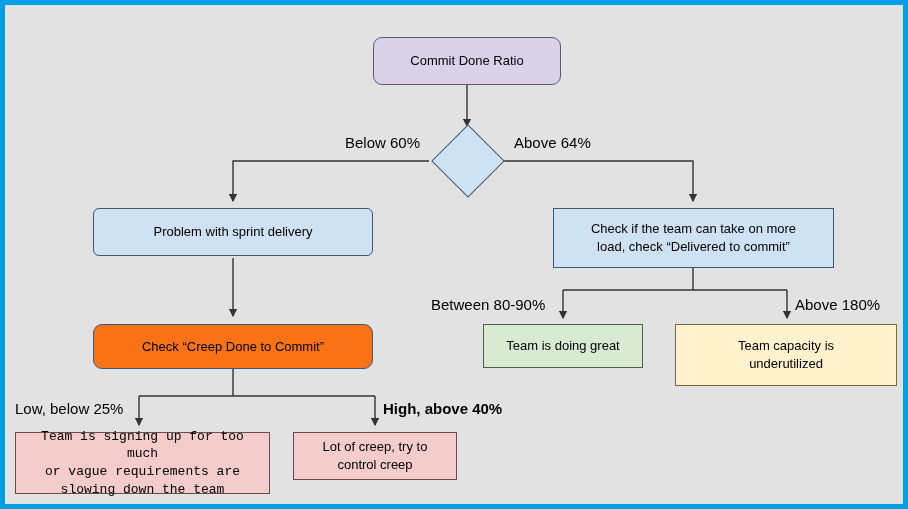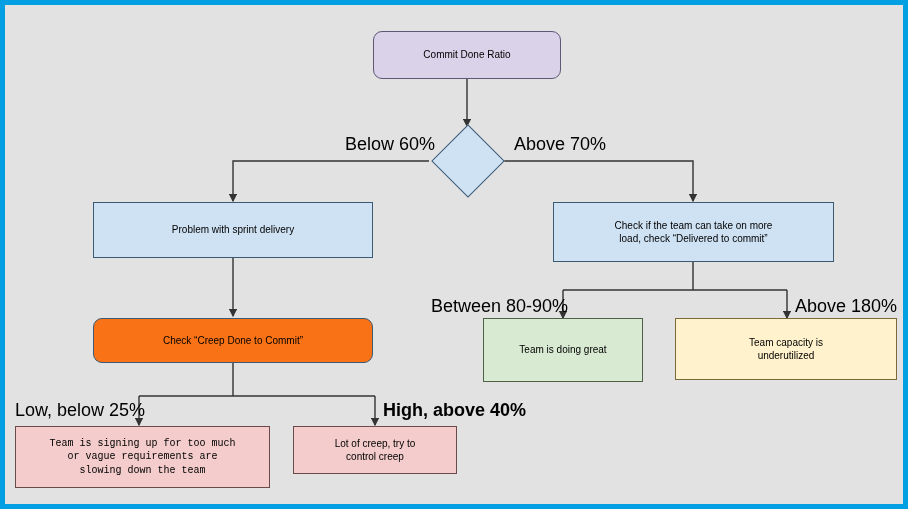--- a/index.html
+++ b/index.html
@@ -37,43 +37,44 @@
     pointer-events: none;
   }
   .node {
     position: absolute;
     box-sizing: border-box;
     display: flex;
     align-items: center;
     justify-content: center;
     text-align: center;
     color: #000000;
-    font-size: 10px;
+    font-size: 13px;
     line-height: 1.35;
     border: 1.4px solid #4a4a4a;
     white-space: pre-line;
     padding: 2px 20px;
+    margin-top: 6px;
   }
   .node.purple   { background: #d9d2e9; border-color: #5f5875; border-radius: 9px; }
   .node.blue     { background: #cfe2f3; border-color: #3d5a75; }
   .node.blue-rounded { background: #f97316; border-color: #3d5a75; border-radius: 9px; }
   .node.pink     { background: #f4cccc; border-color: #6b4a4a; }
   .node.green    { background: #d9ead3; border-color: #4f6147; }
   .node.yellow   { background: #fff2cc; border-color: #7a6a3a; }
 
   .diamond {
     position: absolute;
     background: #cfe2f3;
     border: 1.4px solid #3d5a75;
     box-sizing: border-box;
     transform: rotate(45deg);
   }
   .edge-label {
     position: absolute;
-    font-size: 18px;
+    font-size: 15px;
     color: #000000;
     white-space: nowrap;
     line-height: 1;
   }
 </style>
 </head>
 <body>
 
 <div id="canvas-frame">
   <div id="diagram">
@@ -105,34 +106,34 @@
         <path d="M 782 285 L 782 313" marker-end="url(#arrow)"></path>
       </g>
     </svg>
 
     <div class="node purple" style="left:368px; top:26px; width:188px; height:48px;">Commit Done Ratio</div>
 
     <div class="diamond" style="left:437px; top:130px; width:52px; height:52px;"></div>
 
     <div class="edge-label" style="left:340px; top:130px;">Below 60%</div>
 
-    <div class="edge-label" style="left:509px; top:130px;">Above 70%</div>
+    <div class="edge-label" style="left:509px; top:130px;">Above 64%</div>
 
-    <div class="node blue" style="left:88px; top:197px; width:280px; height:56px;">Problem with sprint delivery</div>
+    <div class="node blue" style="left:88px; top:197px; width:280px; height:48px;border-radius:6px;">Problem with sprint delivery</div>
 
     <div class="node blue" style="left:548px; top:197px; width:281px; height:60px;">Check if the team can take on more
 load, check “Delivered to commit”</div>
 
     <div class="node blue-rounded" style="left:88px; top:313px; width:280px; height:45px;">Check “Creep Done to Commit”</div>
 
     <div class="edge-label" style="left:426px; top:292px;">Between 80-90%</div>
 
     <div class="edge-label" style="left:790px; top:292px;">Above 180%</div>
 
-    <div class="node green" style="left:478px; top:313px; width:160px; height:64px;">Team is doing great</div>
+    <div class="node green" style="left:478px; top:313px; width:160px; height:44px;">Team is doing great</div>
 
     <div class="node yellow" style="left:670px; top:313px; width:222px; height:62px;">Team capacity is
 underutilized</div>
 
     <div class="edge-label" style="left:10px; top:396px;text-align:center;">Low, below 25%</div>
 
     <div class="edge-label" style="left:378px; top:396px;font-weight:bold;">High, above 40%</div>
 
     <div class="node pink" style="left:10px; top:421px; width:255px; height:62px;font-family:Liberation Mono, monospace;">Team is signing up for too much
 or vague requirements are

